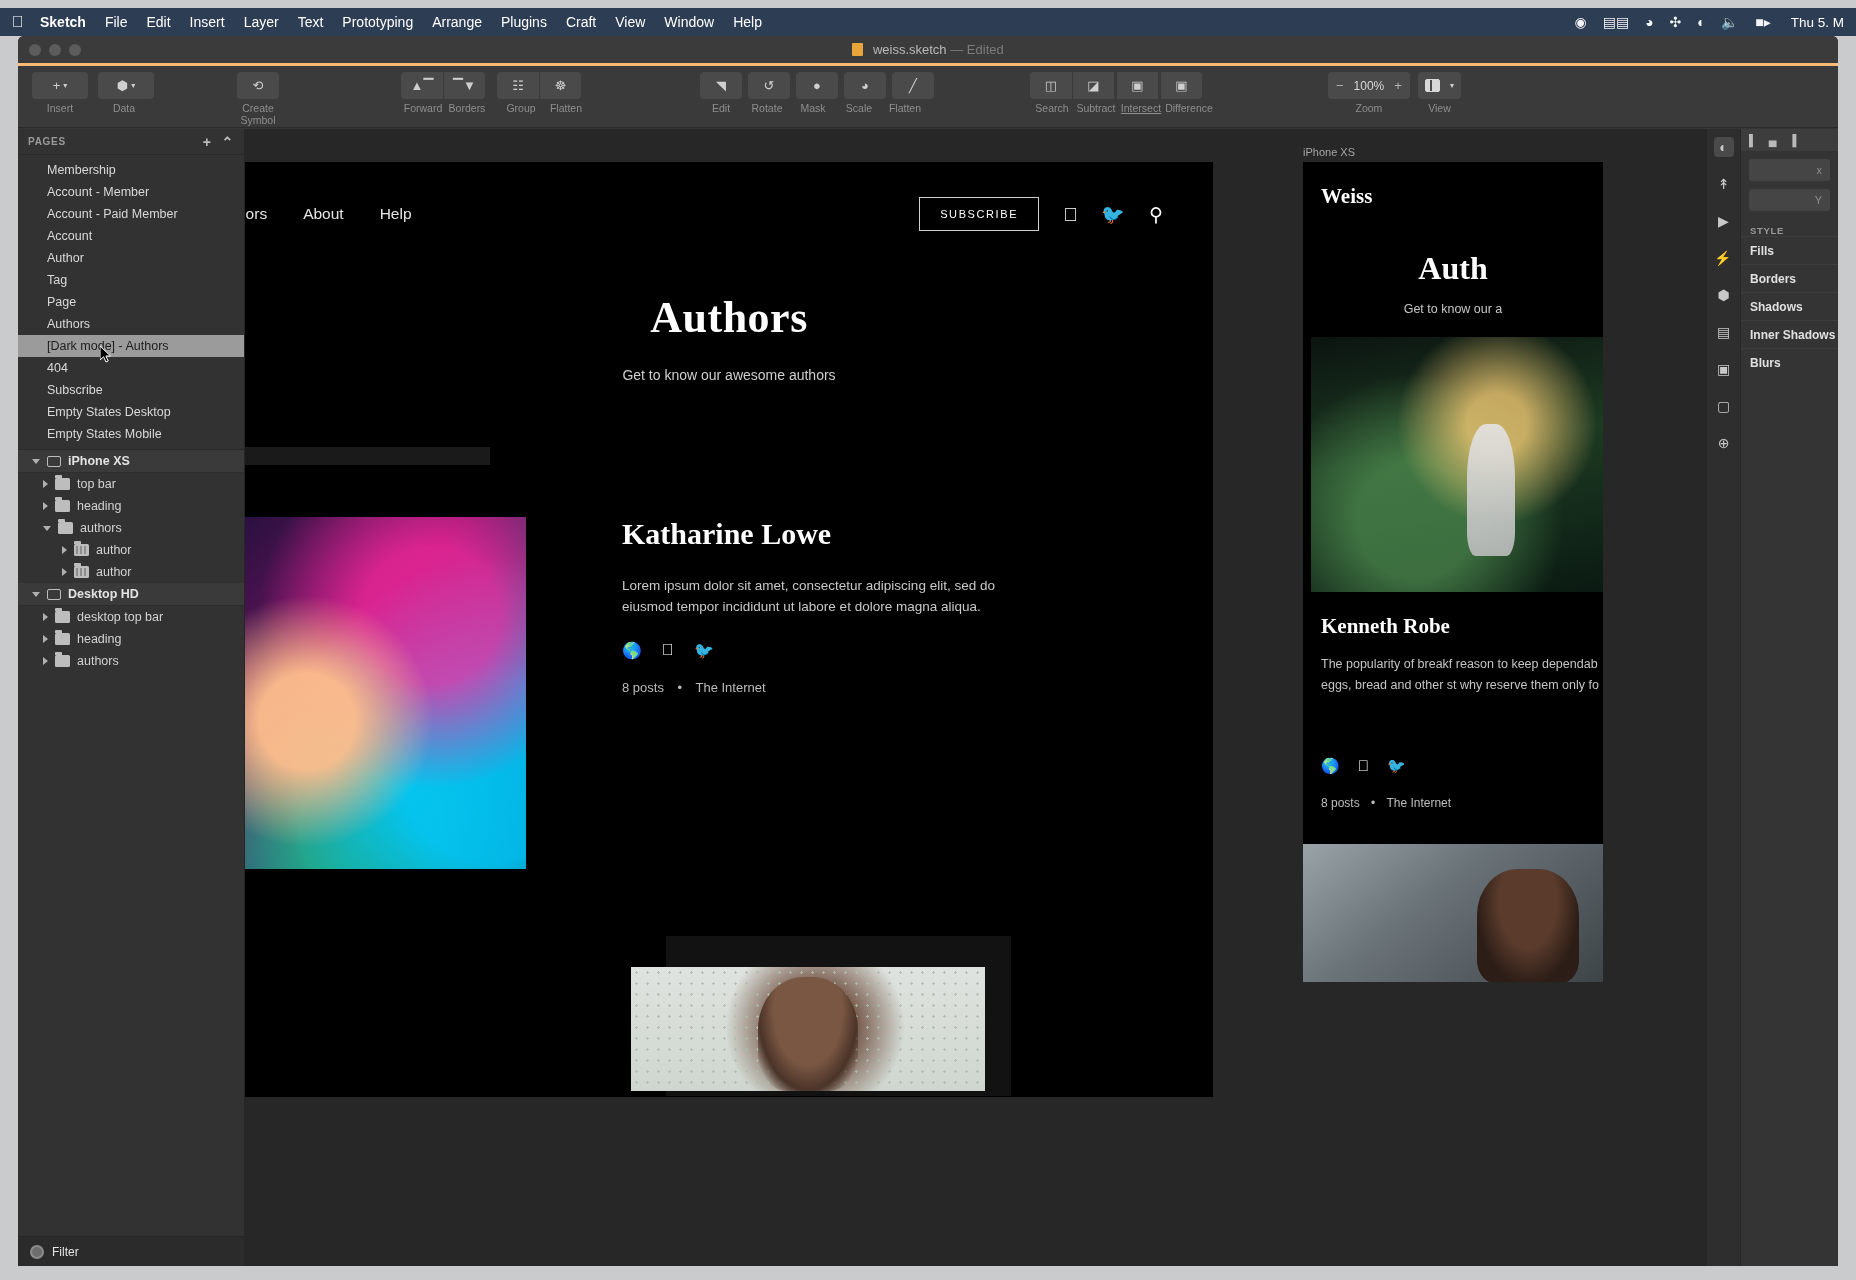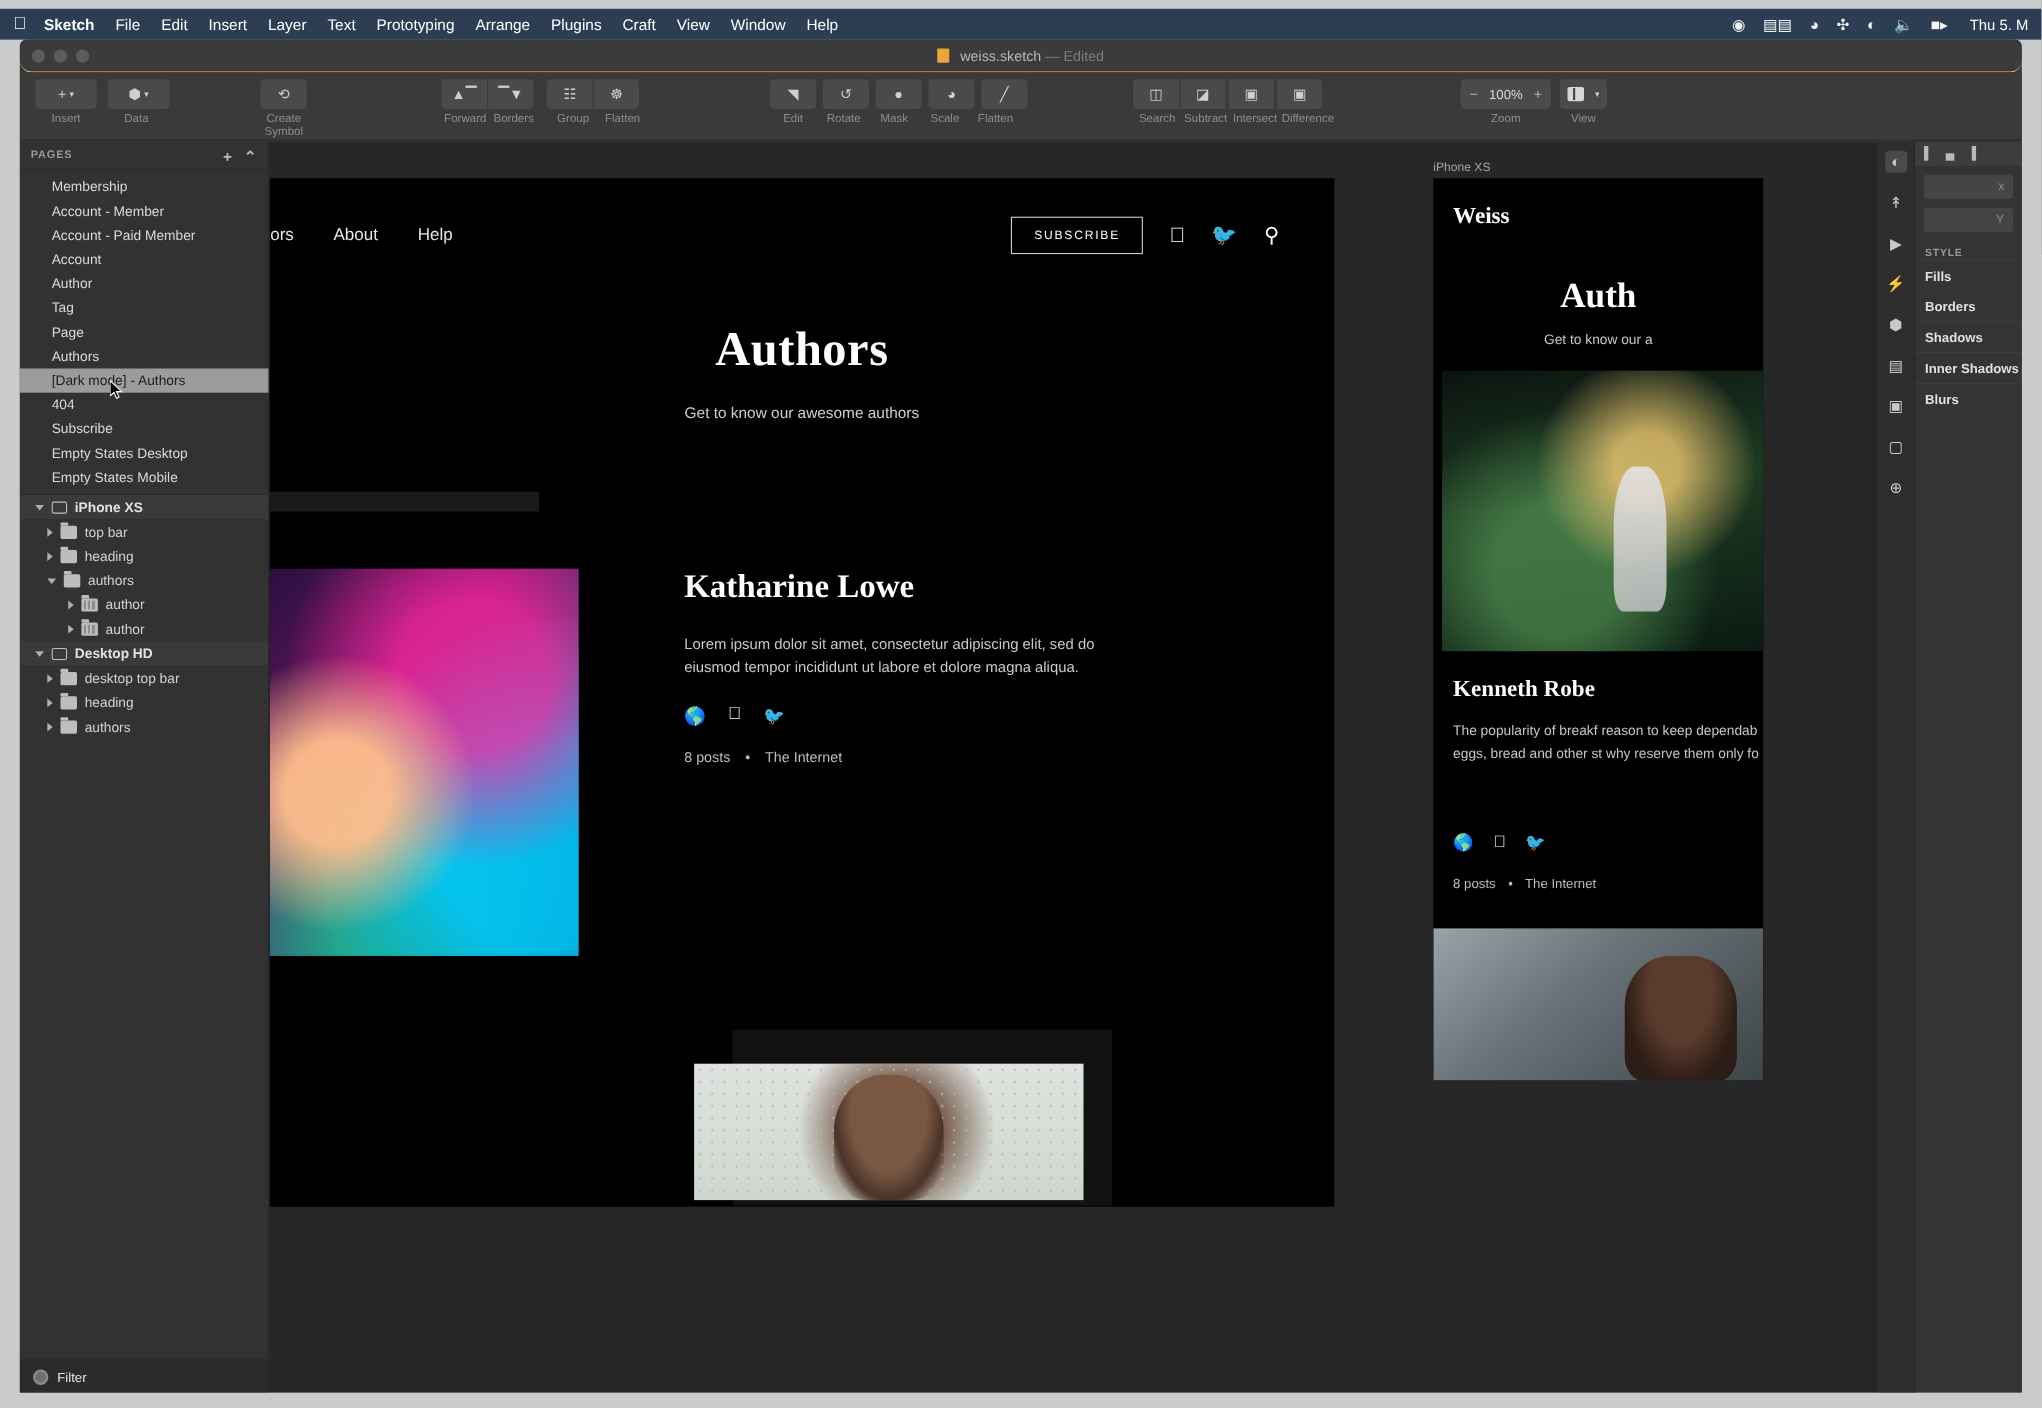--- a/index.html
+++ b/index.html
@@ -25,21 +25,21 @@
   .menubar .status .si { font-size: 14px; line-height: 1; opacity: .95; }
   .menubar .clock { font-size: 13.5px; margin-left: 4px; white-space: nowrap; }
 
   
   .window {
     position: absolute; left: 18px; top: 36px; width: 1820px; height: 1230px;
     background: #363636; border-radius: 6px 6px 0 0; overflow: hidden;
   }
   .titlebar {
     position: relative; height: 30px; background: #3b3b3b;
-    border-bottom: 1px solid #fdba74; display: flex; align-items: center; border-radius: 11px;
+    border-bottom: 3px solid #fdba74; display: flex; align-items: center;
   }
   .traffic { display: flex; gap: 8px; padding-left: 11px; }
   .dot { width: 12px; height: 12px; border-radius: 50%; background: #5c5c5c; }
   .doc-title {
     position: absolute; left: 0; right: 0; text-align: center;
     font-size: 13px; color: #b9b9b9; pointer-events: none;
   }
   .doc-title .ficon {
     display: inline-block; width: 11px; height: 13px; background: #e8a63a;
     border-radius: 1px; vertical-align: -2px; margin-right: 6px;
@@ -352,21 +352,21 @@
       <div class="tgroup" style="left:1012px;">
         <div class="tbtns">
           <div class="tbtn joinL">◫</div>
           <div class="tbtn joinM">◪</div>
           <div class="tbtn joinM">▣</div>
           <div class="tbtn joinR">▣</div>
         </div>
         <div class="tlabels">
           <div class="tlabel" style="width:44px;">Search</div>
           <div class="tlabel" style="width:44px;">Subtract</div>
-          <div class="tlabel" style="width:46px;">Intersect</div>
+          <div class="tlabel" style="width:46px;text-decoration:underline;">Intersect</div>
           <div class="tlabel" style="width:50px;">Difference</div>
         </div>
       </div>
 
       <div class="tgroup" style="left:1310px;">
         <div class="zoombox">
           <span class="zb">−</span>
           <span>100%</span>
           <span class="zb">+</span>
         </div>

